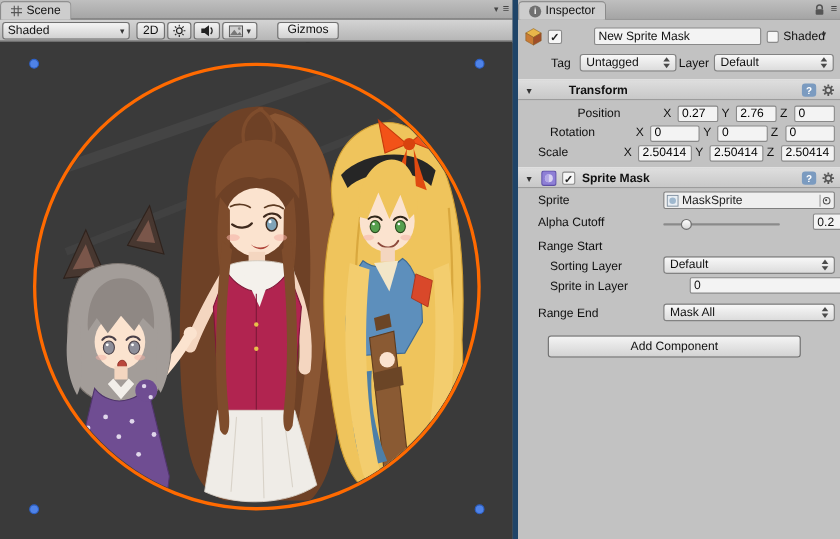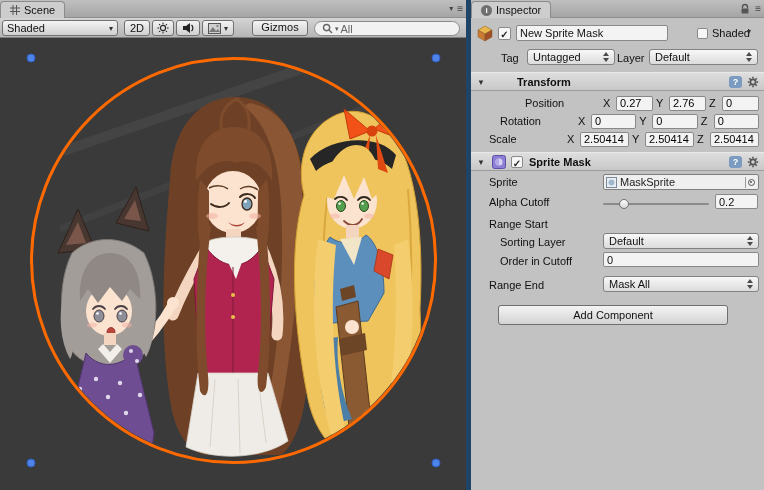--- a/index.html
+++ b/index.html
@@ -33,21 +33,21 @@
   .divider{position:absolute;left:466px;top:0;width:5px;height:490px;background:#1F4468;}
 
   
   .inspector{position:absolute;left:471px;top:0;width:293px;height:490px;background:#C2C2C2;}
   .infoicon{display:inline-block;width:11px;height:11px;border-radius:50%;background:#707070;
     color:#fff;font-size:8px;line-height:11px;text-align:center;font-weight:bold;}
   .lbl{position:absolute;color:#101010;white-space:nowrap;}
   .bold{font-weight:bold;}
   .tfield{position:absolute;background:#F3F3F3;border:1px solid #898989;border-radius:2px;
     font-size:11px;color:#111;padding:0 3px;height:16px;line-height:14px;font-family:"Liberation Sans",sans-serif;}
-  input.tfield{outline:none;}
+  input.tfield{outline:none;margin-left:24px;}
   .ddown{position:absolute;height:16px;background:linear-gradient(#F8F8F8,#DCDCDC);
     border:1px solid #828282;border-radius:3px;display:flex;align-items:center;
     padding:0 16px 0 5px;color:#111;}
   .spin{position:absolute;right:4px;top:50%;margin-top:-5px;width:7px;height:10px;}
   .spin::before{content:"";position:absolute;top:0;left:0;border-left:3.5px solid transparent;
     border-right:3.5px solid transparent;border-bottom:4px solid #4A4A4A;}
   .spin::after{content:"";position:absolute;bottom:0;left:0;border-left:3.5px solid transparent;
     border-right:3.5px solid transparent;border-top:4px solid #4A4A4A;}
   .checkbox{position:absolute;background:#F6F6F6;border:1px solid #8A8A8A;border-radius:2px;
     text-align:center;color:#222;}
@@ -134,28 +134,20 @@
         <svg width="13" height="11" viewBox="0 0 13 11">
           <rect x="0.5" y="0.5" width="12" height="10" fill="#CFCFCF" stroke="#555" stroke-width="1"></rect>
           <path d="M1,9 L5,4 L8,8 L10,6 L12,9 Z" fill="#777"></path>
           <circle cx="9.5" cy="3" r="1.2" fill="#888"></circle>
         </svg>
         <span class="arr">▾</span>
       </div>
       <div class="tb" style="left:252px;width:56px;justify-content:space-between;flex-direction:column;">
         <span>Gizmos</span>
         <span class="arr">▾</span>
-      </div>
-      <div class="search-pill" style="left:314px;width:146px;">
-        <svg width="11" height="11" viewBox="0 0 11 11">
-          <circle cx="4.6" cy="4.6" r="3.1" fill="none" stroke="#666" stroke-width="1.4"></circle>
-          <line x1="7" y1="7" x2="10" y2="10" stroke="#666" stroke-width="1.4"></line>
-        </svg>
-        <span class="arr">▾</span>
-        <span>All</span>
       </div>
     </div>
 
     <div class="scene-canvas">
       <svg width="466" height="451" viewBox="0 0 466 451">
         <defs>
           <clipPath id="maskclip">
               <circle cx="233.5" cy="221.5" r="200"></circle>
             </clipPath>
         </defs>
@@ -414,21 +406,21 @@
     <input class="tfield" style="left: 244px; top: 194px; width: 43px; height: 15px;" value="0.2">
 
     <span class="lbl" style="left:18px;top:218px;text-align:right;">Range Start</span>
 
     <span class="lbl" style="left:29px;top:236px;">Sorting Layer</span>
     <div class="ddown" style="left:132px;top:233px;right:5px;">
       <span>Default</span>
       <span class="spin"></span>
     </div>
 
-    <span class="lbl" style="left:29px;top:255px;">Order in Cutoff</span>
+    <span class="lbl" style="left:29px;top:255px;">Sprite in Layer</span>
     <input class="tfield" style="left: 132px; top: 252px; right: 5px; width: 156px; height: 15px;" value="0">
 
     <span class="lbl" style="left:18px;top:279px;">Range End</span>
     <div class="ddown" style="left:132px;top:276px;right:5px;">
       <span>Mask All</span>
       <span class="spin"></span>
     </div>
 
     <div class="add-btn" style="left:27px;top:305px;width:230px;">
       <span>Add Component</span>

